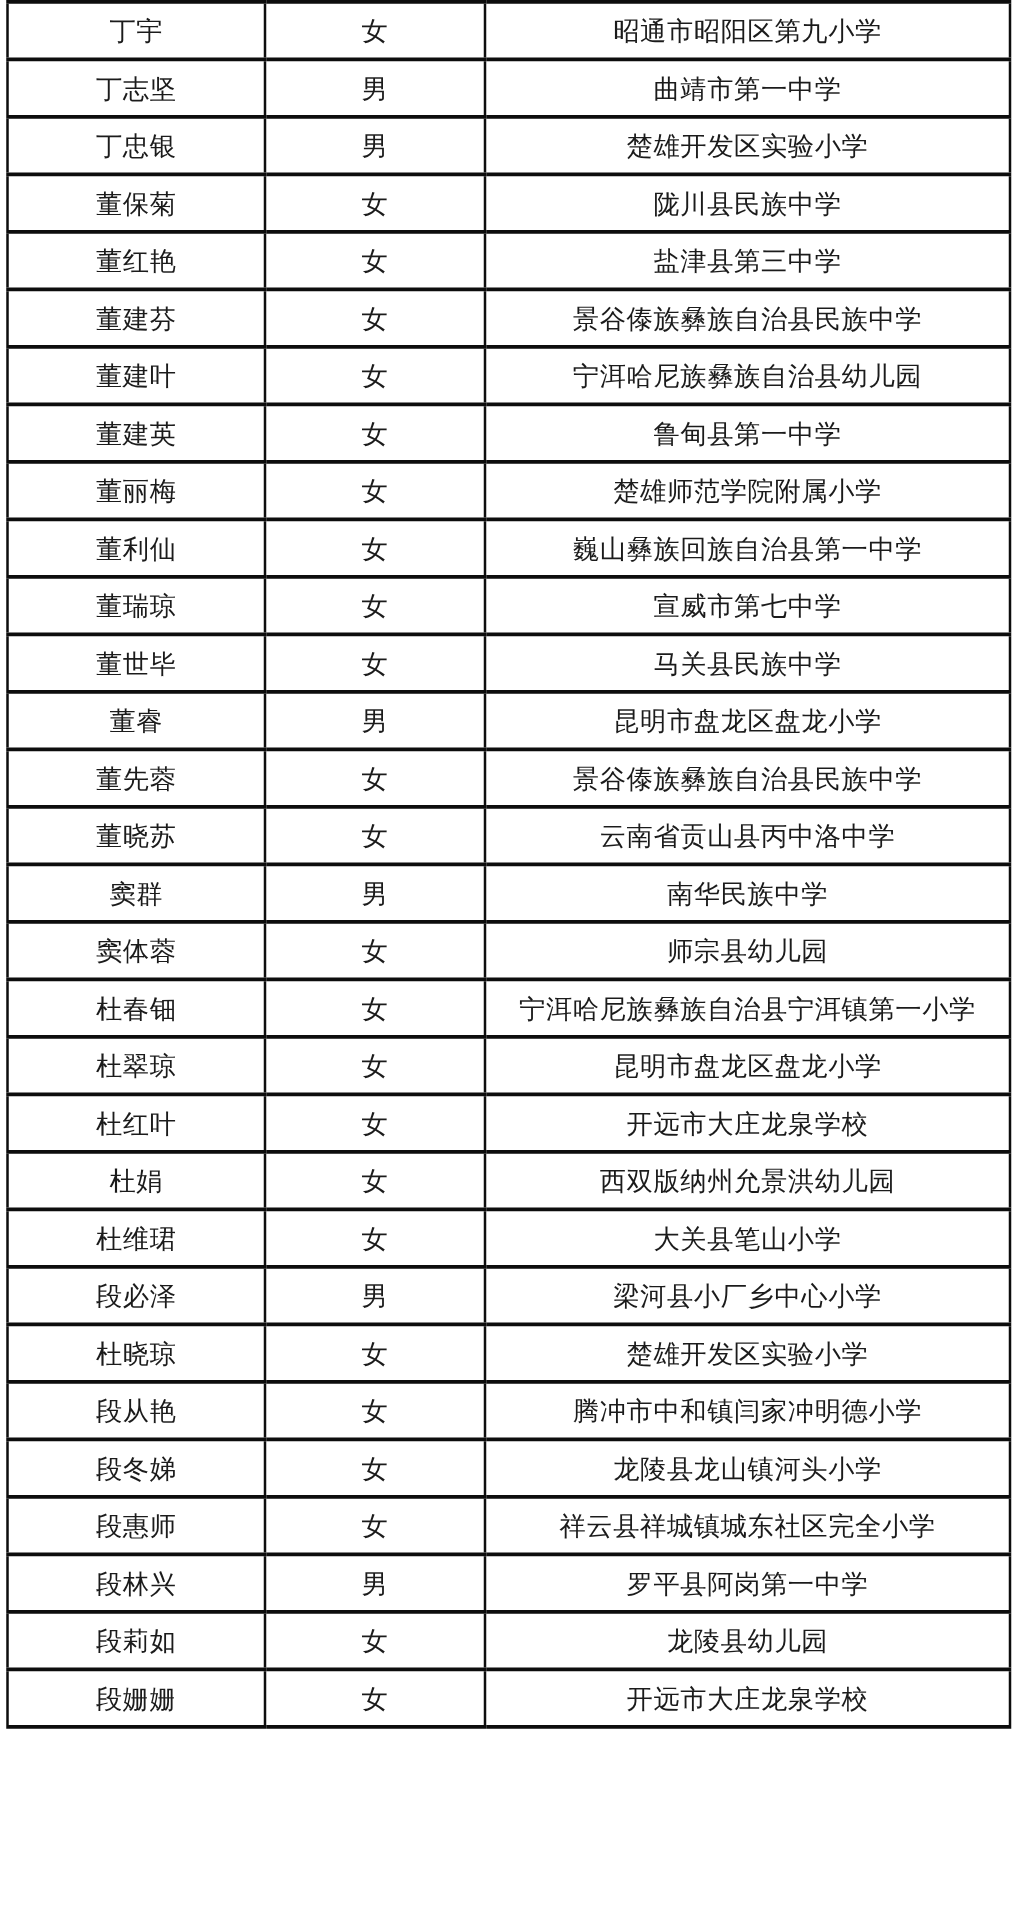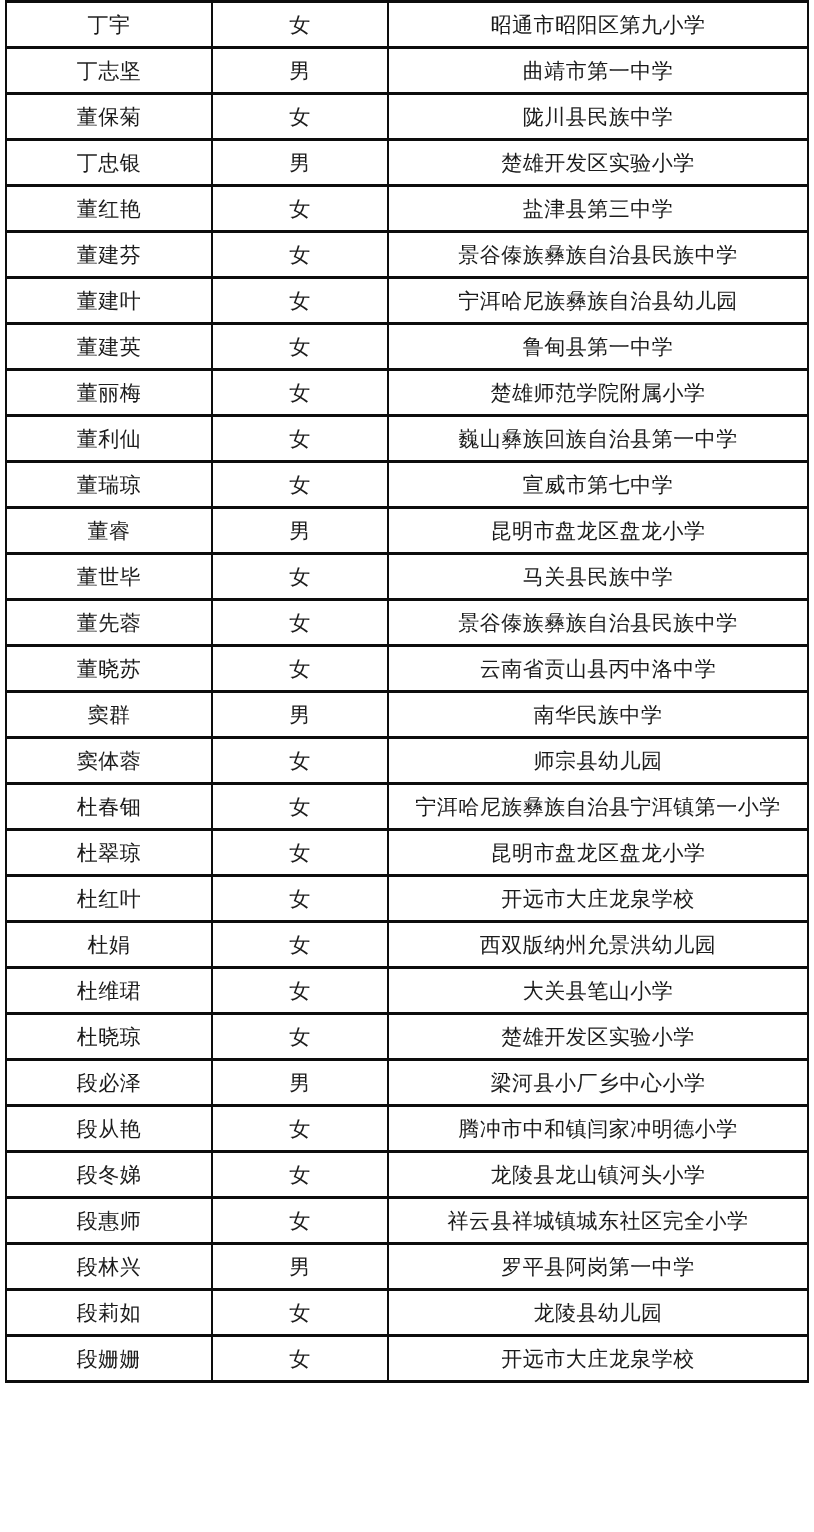--- a/index.html
+++ b/index.html
@@ -62,150 +62,150 @@
     <td class="col-school">昭通市昭阳区第九小学</td>
   </tr>
 
   <tr>
     <td class="col-name">丁志坚</td>
     <td class="col-gender">男</td>
     <td class="col-school">曲靖市第一中学</td>
   </tr>
 
   <tr>
+    <td class="col-name">丁忠银</td>
+    <td class="col-gender">男</td>
+    <td class="col-school">楚雄开发区实验小学</td>
+  </tr>
+
+  <tr>
     <td class="col-name">董保菊</td>
     <td class="col-gender">女</td>
     <td class="col-school">陇川县民族中学</td>
   </tr>
 
   <tr>
-    <td class="col-name">丁忠银</td>
-    <td class="col-gender">男</td>
+    <td class="col-name">董红艳</td>
+    <td class="col-gender">女</td>
+    <td class="col-school">盐津县第三中学</td>
+  </tr>
+
+  <tr>
+    <td class="col-name">董建芬</td>
+    <td class="col-gender">女</td>
+    <td class="col-school">景谷傣族彝族自治县民族中学</td>
+  </tr>
+
+  <tr>
+    <td class="col-name">董建叶</td>
+    <td class="col-gender">女</td>
+    <td class="col-school">宁洱哈尼族彝族自治县幼儿园</td>
+  </tr>
+
+  <tr>
+    <td class="col-name">董建英</td>
+    <td class="col-gender">女</td>
+    <td class="col-school">鲁甸县第一中学</td>
+  </tr>
+
+  <tr>
+    <td class="col-name">董丽梅</td>
+    <td class="col-gender">女</td>
+    <td class="col-school">楚雄师范学院附属小学</td>
+  </tr>
+
+  <tr>
+    <td class="col-name">董利仙</td>
+    <td class="col-gender">女</td>
+    <td class="col-school">巍山彝族回族自治县第一中学</td>
+  </tr>
+
+
+  <tr>
+    <td class="col-name">董瑞琼</td>
+    <td class="col-gender">女</td>
+    <td class="col-school">宣威市第七中学</td>
+  </tr>
+
+  <tr>
+    <td class="col-name">董世毕</td>
+    <td class="col-gender">女</td>
+    <td class="col-school">马关县民族中学</td>
+  </tr>
+
+  <tr>
+    <td class="col-name">董睿</td>
+    <td class="col-gender">男</td>
+    <td class="col-school">昆明市盘龙区盘龙小学</td>
+  </tr>
+
+  <tr>
+    <td class="col-name">董先蓉</td>
+    <td class="col-gender">女</td>
+    <td class="col-school">景谷傣族彝族自治县民族中学</td>
+  </tr>
+
+  <tr>
+    <td class="col-name">董晓苏</td>
+    <td class="col-gender">女</td>
+    <td class="col-school">云南省贡山县丙中洛中学</td>
+  </tr>
+
+  <tr>
+    <td class="col-name">窦群</td>
+    <td class="col-gender">男</td>
+    <td class="col-school">南华民族中学</td>
+  </tr>
+
+  <tr>
+    <td class="col-name">窦体蓉</td>
+    <td class="col-gender">女</td>
+    <td class="col-school">师宗县幼儿园</td>
+  </tr>
+
+  <tr>
+    <td class="col-name">杜春钿</td>
+    <td class="col-gender">女</td>
+    <td class="col-school">宁洱哈尼族彝族自治县宁洱镇第一小学</td>
+  </tr>
+
+  <tr>
+    <td class="col-name">杜翠琼</td>
+    <td class="col-gender">女</td>
+    <td class="col-school">昆明市盘龙区盘龙小学</td>
+  </tr>
+
+  <tr>
+    <td class="col-name">杜红叶</td>
+    <td class="col-gender">女</td>
+    <td class="col-school">开远市大庄龙泉学校</td>
+  </tr>
+
+  <tr>
+    <td class="col-name">杜娟</td>
+    <td class="col-gender">女</td>
+    <td class="col-school">西双版纳州允景洪幼儿园</td>
+  </tr>
+
+  <tr>
+    <td class="col-name">杜维珺</td>
+    <td class="col-gender">女</td>
+    <td class="col-school">大关县笔山小学</td>
+  </tr>
+
+  <tr>
+    <td class="col-name">段必泽</td>
+    <td class="col-gender">男</td>
+    <td class="col-school">梁河县小厂乡中心小学</td>
+  </tr>
+
+  <tr>
+    <td class="col-name">杜晓琼</td>
+    <td class="col-gender">女</td>
     <td class="col-school">楚雄开发区实验小学</td>
-  </tr>
-
-  <tr>
-    <td class="col-name">董红艳</td>
-    <td class="col-gender">女</td>
-    <td class="col-school">盐津县第三中学</td>
-  </tr>
-
-  <tr>
-    <td class="col-name">董建芬</td>
-    <td class="col-gender">女</td>
-    <td class="col-school">景谷傣族彝族自治县民族中学</td>
-  </tr>
-
-  <tr>
-    <td class="col-name">董建叶</td>
-    <td class="col-gender">女</td>
-    <td class="col-school">宁洱哈尼族彝族自治县幼儿园</td>
-  </tr>
-
-  <tr>
-    <td class="col-name">董建英</td>
-    <td class="col-gender">女</td>
-    <td class="col-school">鲁甸县第一中学</td>
-  </tr>
-
-  <tr>
-    <td class="col-name">董丽梅</td>
-    <td class="col-gender">女</td>
-    <td class="col-school">楚雄师范学院附属小学</td>
-  </tr>
-
-  <tr>
-    <td class="col-name">董利仙</td>
-    <td class="col-gender">女</td>
-    <td class="col-school">巍山彝族回族自治县第一中学</td>
-  </tr>
-
-
-  <tr>
-    <td class="col-name">董瑞琼</td>
-    <td class="col-gender">女</td>
-    <td class="col-school">宣威市第七中学</td>
-  </tr>
-
-  <tr>
-    <td class="col-name">董睿</td>
-    <td class="col-gender">男</td>
-    <td class="col-school">昆明市盘龙区盘龙小学</td>
-  </tr>
-
-  <tr>
-    <td class="col-name">董世毕</td>
-    <td class="col-gender">女</td>
-    <td class="col-school">马关县民族中学</td>
-  </tr>
-
-  <tr>
-    <td class="col-name">董先蓉</td>
-    <td class="col-gender">女</td>
-    <td class="col-school">景谷傣族彝族自治县民族中学</td>
-  </tr>
-
-  <tr>
-    <td class="col-name">董晓苏</td>
-    <td class="col-gender">女</td>
-    <td class="col-school">云南省贡山县丙中洛中学</td>
-  </tr>
-
-  <tr>
-    <td class="col-name">窦群</td>
-    <td class="col-gender">男</td>
-    <td class="col-school">南华民族中学</td>
-  </tr>
-
-  <tr>
-    <td class="col-name">窦体蓉</td>
-    <td class="col-gender">女</td>
-    <td class="col-school">师宗县幼儿园</td>
-  </tr>
-
-  <tr>
-    <td class="col-name">杜春钿</td>
-    <td class="col-gender">女</td>
-    <td class="col-school">宁洱哈尼族彝族自治县宁洱镇第一小学</td>
-  </tr>
-
-  <tr>
-    <td class="col-name">杜翠琼</td>
-    <td class="col-gender">女</td>
-    <td class="col-school">昆明市盘龙区盘龙小学</td>
-  </tr>
-
-  <tr>
-    <td class="col-name">杜红叶</td>
-    <td class="col-gender">女</td>
-    <td class="col-school">开远市大庄龙泉学校</td>
-  </tr>
-
-  <tr>
-    <td class="col-name">杜娟</td>
-    <td class="col-gender">女</td>
-    <td class="col-school">西双版纳州允景洪幼儿园</td>
-  </tr>
-
-  <tr>
-    <td class="col-name">杜维珺</td>
-    <td class="col-gender">女</td>
-    <td class="col-school">大关县笔山小学</td>
-  </tr>
-
-  <tr>
-    <td class="col-name">杜晓琼</td>
-    <td class="col-gender">女</td>
-    <td class="col-school">楚雄开发区实验小学</td>
-  </tr>
-
-  <tr>
-    <td class="col-name">段必泽</td>
-    <td class="col-gender">男</td>
-    <td class="col-school">梁河县小厂乡中心小学</td>
   </tr>
 
   <tr>
     <td class="col-name">段从艳</td>
     <td class="col-gender">女</td>
     <td class="col-school">腾冲市中和镇闫家冲明德小学</td>
   </tr>
 
   <tr>
     <td class="col-name">段冬娣</td>

